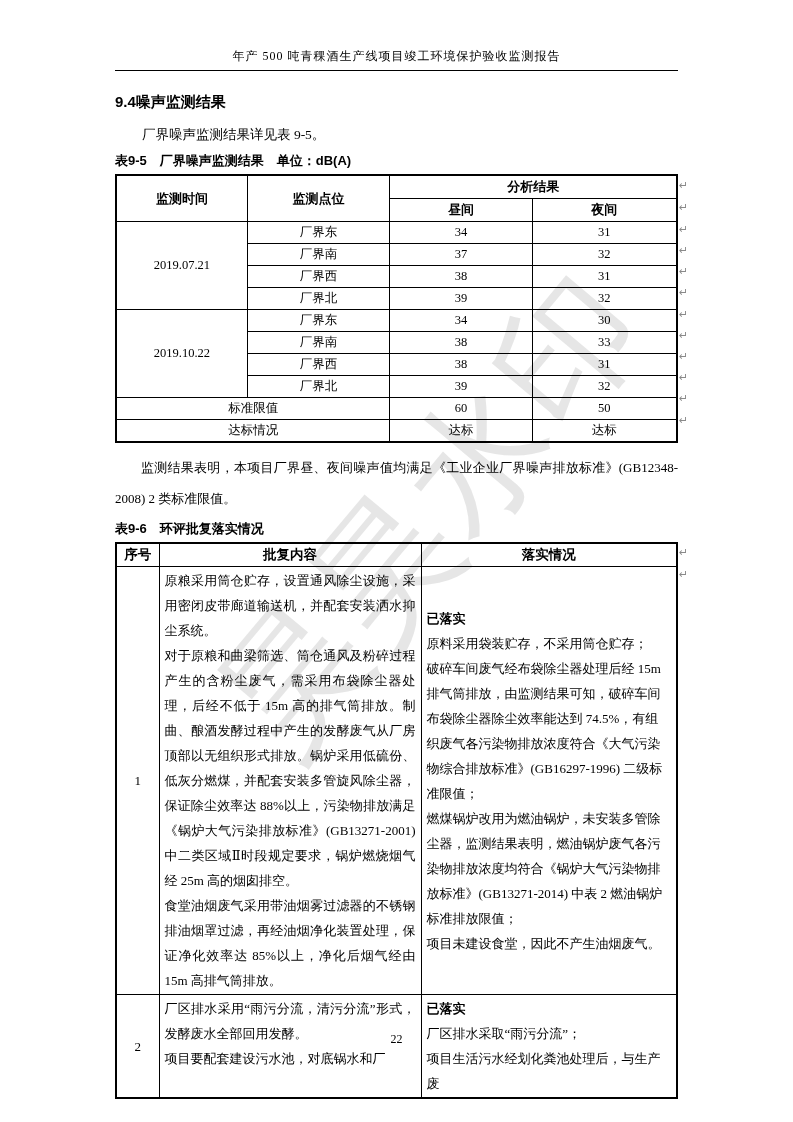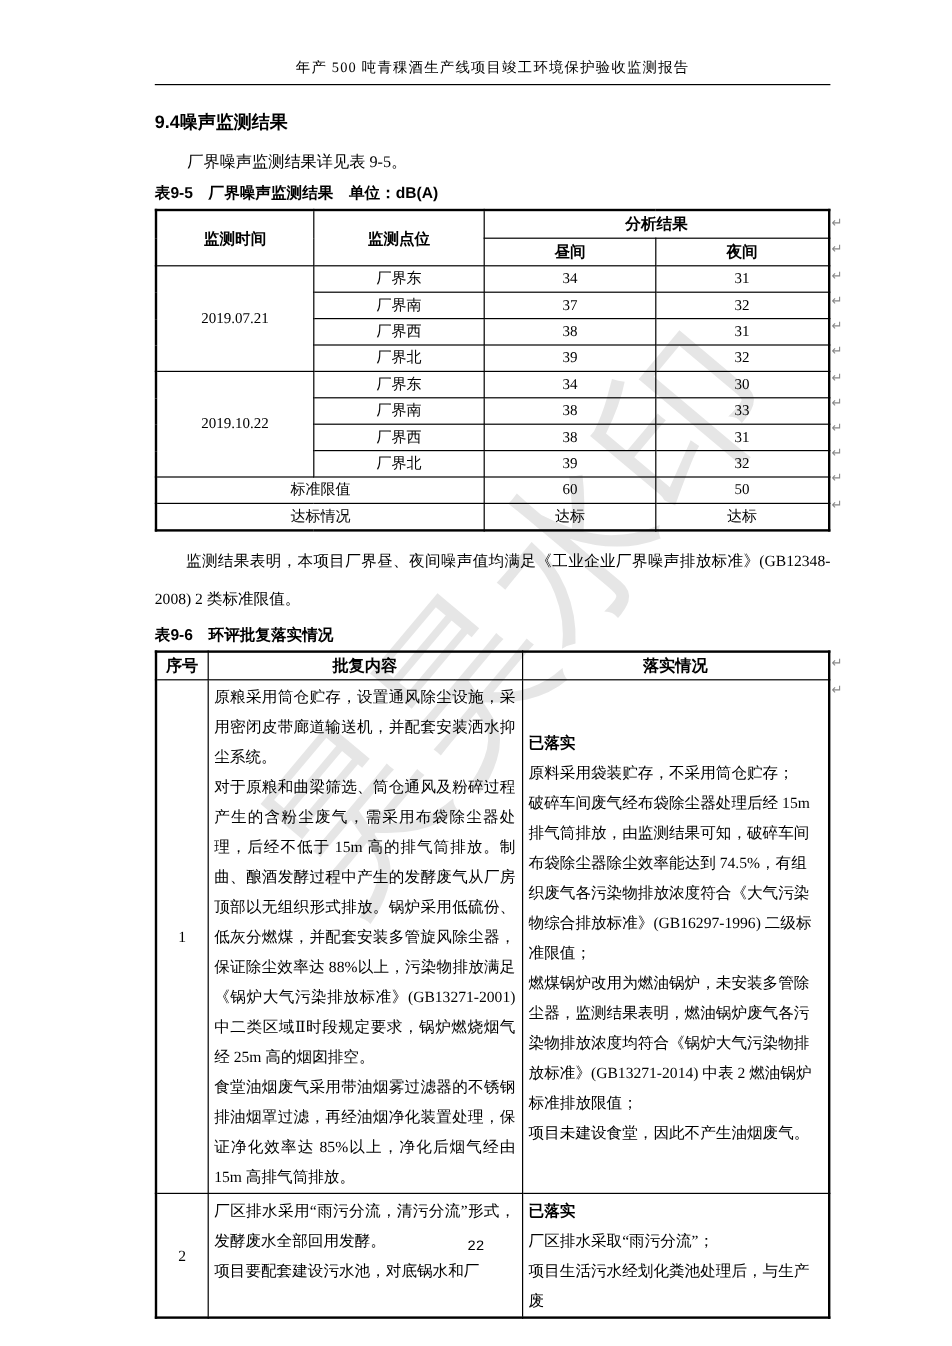--- a/index.html
+++ b/index.html
@@ -21,21 +21,21 @@
     letter-spacing:4px;
     white-space:nowrap;
     transform:rotate(-50deg);
     transform-origin:center center;
     z-index:0;
     pointer-events:none;
     user-select:none;
   }
   .content{
     position:absolute;
-    left:129px;top:0;
+    left:115px;top:0;
     width:563px;
     z-index:1;
   }
   .doc-header{
     padding-top:48px;
     text-align:center;
     font-size:12px;
     letter-spacing:1px;
     border-bottom:1px solid #000;
     padding-bottom:5px;
@@ -108,21 +108,20 @@
     line-height:1;
     font-family:"DejaVu Sans",sans-serif;
   }
   .page-number{
     position:absolute;
     left:0;right:0;
     top:1032px;
     text-align:center;
     font-size:12px;
     z-index:1;
-    font-family:Liberation Mono, monospace;
   }
 </style>
 </head>
 <body>
 
 <div class="page">
 
   <div class="watermark">昊昊水印</div>
 
   <div class="content">

